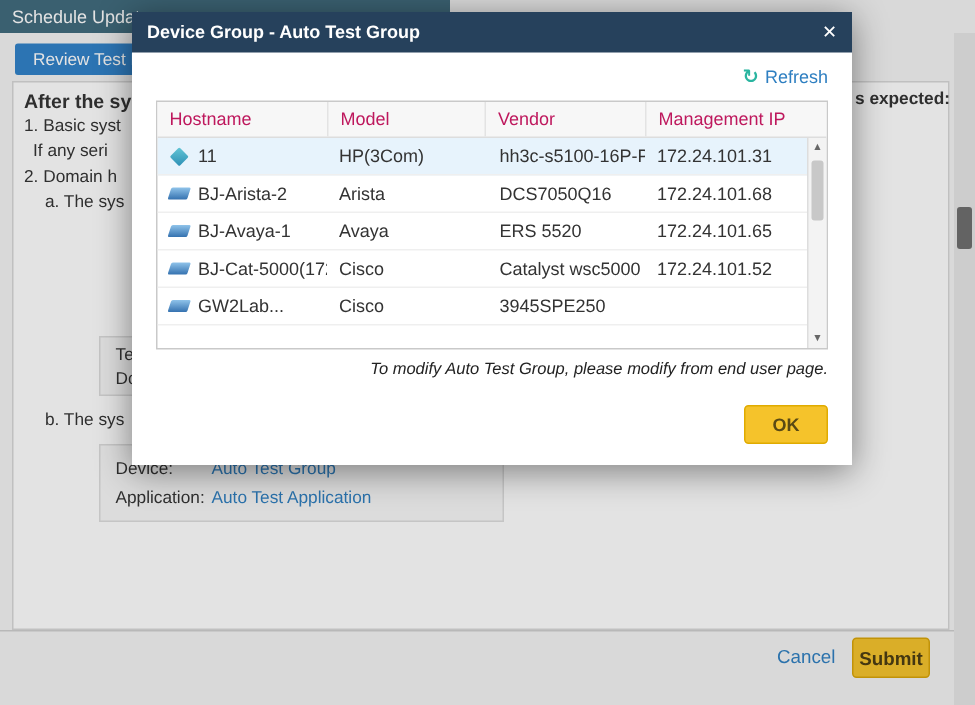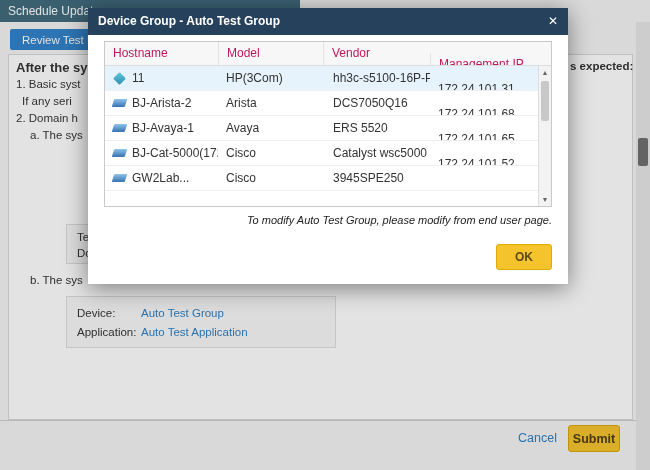--- a/index.html
+++ b/index.html
@@ -75,21 +75,21 @@
   .refresh-link { color:#2e7fc1; font-size:12px; text-decoration:none; cursor:pointer; }
   .refresh-icon { color:#2ab5a0; font-weight:bold; font-size:13px; margin-right:4px; }
 
   .device-table { border:1px solid #c9c9c9; }
   .thead { display:flex; height:24px; line-height:23px; background:#f7f7f7; border-bottom:1px solid #ddd; color:#be185d;justify-content:center; }
   .thead .th { padding-left:8px; overflow:hidden; white-space:nowrap; }
   .thead .th + .th { border-left:1px solid #e3e3e3; }
   .th-hostname,.td-hostname { width:113px; }
   .th-vendor,.td-vendor { width:107px; }
   .th-model,.td-model { width:105px; }
-  .th-ip,.td-ip { flex:1;margin-top:11px; }
+  .th-ip,.td-ip { flex:1; }
   .tbody { position:relative; height:140px; overflow:hidden; padding-right:13px; }
   .trow { display:flex; height:25px; line-height:24px; border-bottom:1px solid #efefef; cursor:pointer; color:#333; }
   .trow.selected { background:#e7f3fc; }
   .td { padding-left:8px; overflow:hidden; white-space:nowrap; }
   .td-hostname { display:flex; align-items:center; gap:6px; }
   .dev-icon { flex:none; display:inline-block; }
   .icon-switch { width:13px; height:8px; background:linear-gradient(180deg,#8fc3ea,#3572b0); transform:skewX(-18deg); border-radius:1px; }
   .icon-router { width:9px; height:9px; background:linear-gradient(135deg,#63c6d6,#2d8fb5); transform:rotate(45deg); border-radius:1px; margin:0 2px; }
 
   .tbl-scrollbar { position:absolute; right:0; top:0; bottom:0; width:13px; background:#f3f3f3; border-left:1px solid #ddd; }
@@ -152,20 +152,23 @@
 
 <div class="overlay"></div>
 
 <div class="modal">
   <div class="modal-header">
     <span>Device Group - Auto Test Group</span>
     <span class="close-x">✕</span>
   </div>
   <div class="modal-body">
 
+    <div class="refresh-row">
+      <a class="refresh-link"><span class="refresh-icon">↻</span><span>Refresh</span></a>
+    </div>
 
     <div class="device-table">
       <div class="thead">
         <div class="th th-hostname">Hostname</div>
         <div class="th th-model">Model</div>
         <div class="th th-vendor">Vendor</div>
         <div class="th th-ip">Management IP</div>
       </div>
       <div class="tbody">
         <div>

